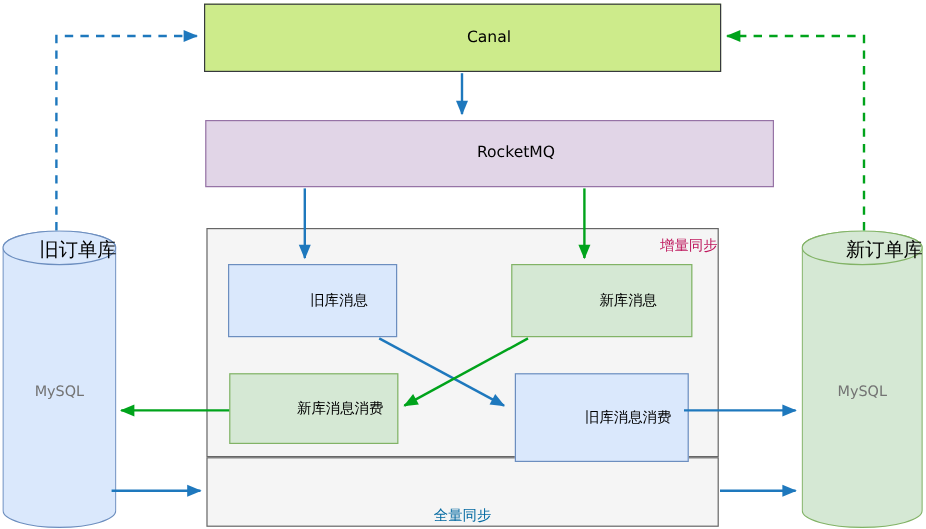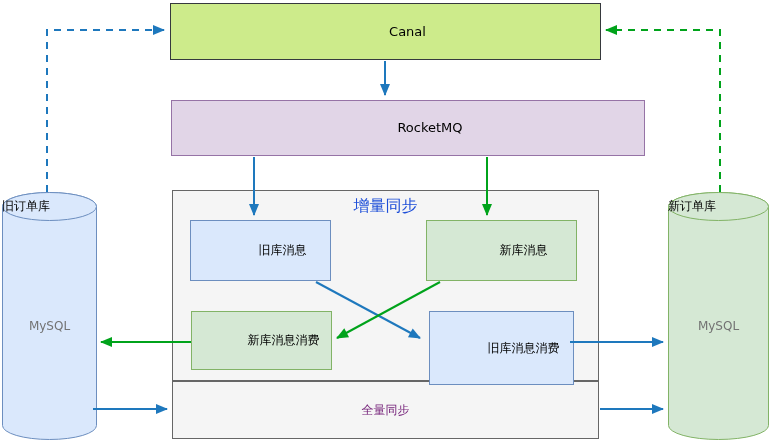--- a/index.html
+++ b/index.html
@@ -33,42 +33,42 @@
     background: #e1d5e7; border: 1px solid #9673a6;
     font-size: 13px;
   }
   .container-box {
     position: absolute;
     background: #f5f5f5; border: 1px solid #666666;
   }
   .inc-container { left: 172px; top: 190px; width: 427px; height: 191px; }
   .inc-label {
     position: absolute; top: 5px; left: 0; width: 100%;
-    text-align: center; font-size: 16px; color: #1d4ed8;
+    text-align: right; font-size: 12px; color: #be185d;
   }
   .full-container {
     left: 172px; top: 381px; width: 427px; height: 58px;
-    display: flex; align-items: center; justify-content: center;
-    font-size: 12px; color: #701a75;
+    display: flex; align-items: flex-end; justify-content: center;
+    font-size: 12px; color: #0369a1;
   }
   .box-blue { background: #dae8fc; border: 1px solid #6c8ebf; }
   .box-green { background: #d5e8d4; border: 1px solid #82b366; }
   .old-msg      { left: 190px; top: 220px; width: 141px; height: 61px; }
   .new-msg      { left: 426px; top: 220px; width: 151px; height: 61px; }
   .new-consume  { left: 191px; top: 311px; width: 141px; height: 59px; }
   .old-consume  { left: 429px; top: 311px; width: 145px; height: 74px; }
   .cylinder {
     position: absolute;
   }
   .cyl-left  { left: 2px;   top: 192px; width: 95px;  height: 248px; }
   .cyl-right { left: 668px; top: 192px; width: 101px; height: 248px; }
   .cylinder svg { position: absolute; left: 0; top: 0; }
   .cyl-title {
     position: absolute; top: 6px; left: 0; width: 100%;
-    text-align: left; font-size: 12px; font-weight: 500; color: #000;
+    text-align: right; font-size: 16px; font-weight: 500; color: #000;
   }
   .cyl-engine {
     position: absolute; top: 127px; left: 0; width: 100%;
     text-align: center; font-size: 12px; color: #737373;
   }
   .arrows {
     position: absolute; left: 0; top: 0; z-index: 10;
     pointer-events: none;
   }
 </style>

